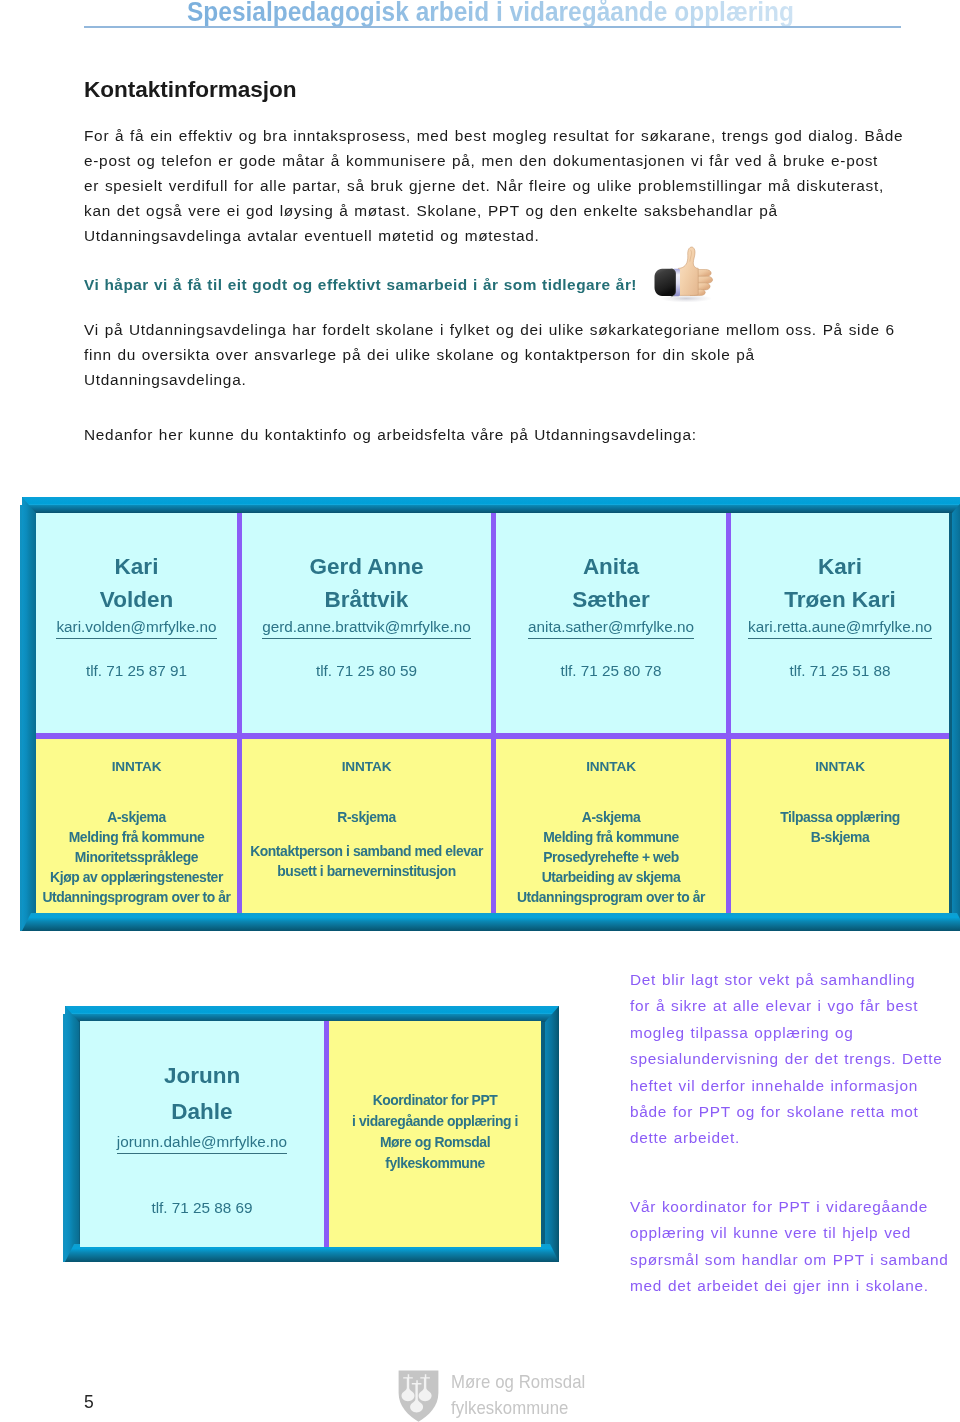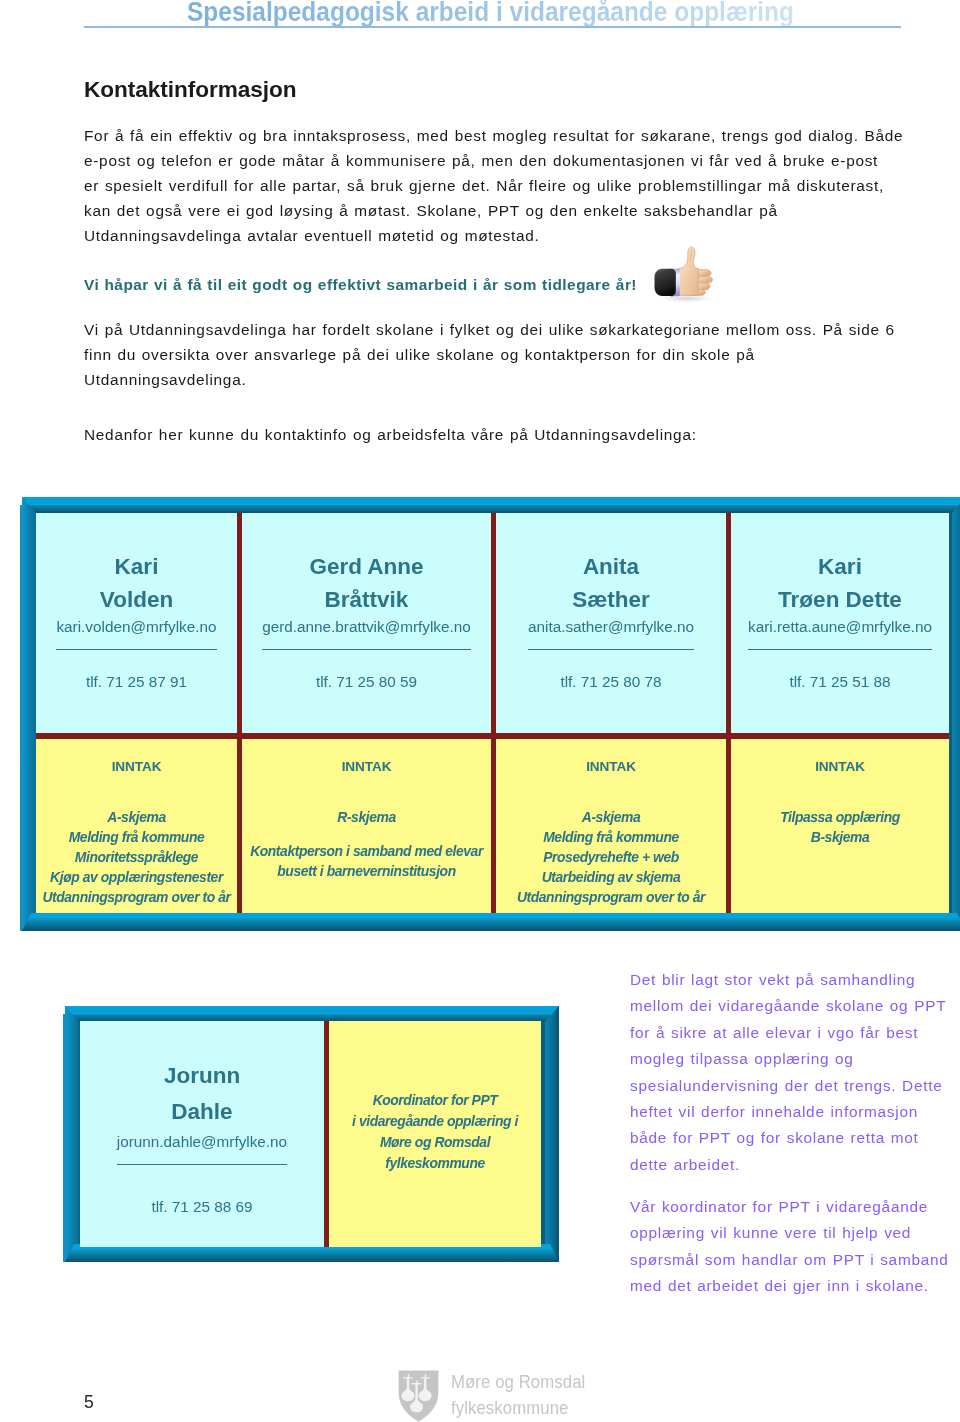--- a/index.html
+++ b/index.html
@@ -39,43 +39,43 @@
       background:linear-gradient(#0aa1d9 0%,#00a0d8 40%,#12a8dd 48%,#0b88b4 53%,#0a7099 72%,#0a5b79 93%,#08506d 100%);}
   .frame .f-left{position:absolute;left:0;top:0;width:14px;height:100%;
       clip-path:polygon(0 0,100% 16px,100% calc(100% - 18px),0 100%);
       background:linear-gradient(90deg,#0e95c7 0%,#0c8cbd 30%,#0a7da5 62%,#0a6d92 100%);}
   .frame .f-right{position:absolute;right:0;top:0;width:14px;height:100%;
       clip-path:polygon(100% 0,100% 100%,0 calc(100% - 18px),0 16px);
       background:linear-gradient(90deg,#0c85b4 0%,#0a749d 45%,#096281 80%,#07536e 100%);}
   .frame .f-bot{position:absolute;left:0;bottom:0;width:100%;height:18px;
       clip-path:polygon(9px 0,calc(100% - 9px) 0,100% 100%,0 100%);
       background:linear-gradient(#0f9fd0 0%,#05a3da 24%,#0a85b1 48%,#0a6c8f 74%,#07536e 100%);}
-  .inner{position:absolute;overflow:hidden;display:grid;background:#7f1d1d;}
+  .inner{position:absolute;overflow:hidden;display:grid;background:#8b5cf6;}
 
   
   .tbl{left:8px;top:497px;width:946px;height:434px;}
   #tbl-inner{left:24px;top:513px;width:913px;height:400px;
     grid-template-columns:201px 249px 230px 218px;
     grid-template-rows:220px 174px;row-gap:6px;column-gap:5px;}
   .cell{display:flex;flex-direction:column;align-items:center;text-align:center;color:#2c7488;}
   .c-cyan{background:#ccfdfd;}
   .c-yel{background:#fcfb8c;gap:12px;}
   .c-name{font-size:22.5px;font-weight:bold;line-height:33px;white-space:nowrap;}
   .c-name:first-child{margin-top:37px;}
   .c-mail{font-size:15.3px;line-height:21px;border-bottom:1.3px solid #36717f;
-          padding-bottom:16px;margin-top:0px;white-space:nowrap;height:17px;}
+          padding-bottom:5px;margin-top:0px;white-space:nowrap;height:17px;}
   .c-phone{font-size:15.3px;line-height:19px;margin-top:22px;white-space:nowrap;}
   .c-inntak{font-size:13.6px;font-weight:bold;letter-spacing:-0.1px;margin-top:19px;line-height:17px;}
   .c-tasks{margin-top:20px;}
   #tbl2-inner .c-tasks{margin-top:69px;}
   #tbl2-inner .c-task{line-height:21px;}
   #tbl2-inner .c-name{line-height:36px;}
   #tbl2-inner .c-mail{margin-top:1px;}
-  #tbl2-inner .c-phone{margin-top:32px;}
-  .c-task{font-size:13.9px;font-weight:bold;line-height:20px;white-space:nowrap;letter-spacing:-0.42px;font-style:italic;}
+  #tbl2-inner .c-phone{margin-top:44px;}
+  .c-task{font-size:13.9px;font-weight:bold;line-height:20px;white-space:nowrap;letter-spacing:-0.42px;}
 
   
   .tbl2{left:51px;top:1006px;width:496px;height:256px;}
   #tbl2-inner{left:68px;top:1021px;width:461px;height:226px;
     grid-template-columns:244px 212px;grid-template-rows:226px;gap:5px;}
 
   
   .rpara{position:absolute;left:618px;font-size:15.4px;line-height:26.4px;color:#8b5cf6;
          letter-spacing:0.72px;word-spacing:0.8px;white-space:nowrap;}
   #r1{top:967px;}
@@ -190,21 +190,21 @@
       <div class="c-phone">tlf. 71 25 80 59</div>
     </div>
     <div class="cell c-cyan">
       <div class="c-name">Anita</div>
       <div class="c-name">Sæther</div>
       <div class="c-mail">anita.sather@mrfylke.no</div>
       <div class="c-phone">tlf. 71 25 80 78</div>
     </div>
     <div class="cell c-cyan">
       <div class="c-name">Kari</div>
-      <div class="c-name">Trøen Dette</div>
+      <div class="c-name">Trøen Kari</div>
       <div class="c-mail">kari.retta.aune@mrfylke.no</div>
       <div class="c-phone">tlf. 71 25 51 88</div>
     </div>
     <div class="cell c-yel">
       <div class="c-inntak">INNTAK</div>
       <div class="c-tasks">
           <div class="c-task">A-skjema</div>
           <div class="c-task">Melding frå kommune</div>
           <div class="c-task">Minoritetsspråklege</div>
           <div class="c-task">Kjøp av opplæringstenester</div>
@@ -260,21 +260,20 @@
           <div class="c-task">Koordinator for PPT</div>
           <div class="c-task">i vidaregåande opplæring i</div>
           <div class="c-task">Møre og Romsdal</div>
           <div class="c-task">fylkeskommune</div>
         </div>
     </div>
   </div>
 
   <div class="rpara" id="r1">
       <div>Det blir lagt stor vekt på samhandling</div>
-      <div>mellom dei vidaregåande skolane og PPT</div>
       <div>for å sikre at alle elevar i vgo får best</div>
       <div>mogleg tilpassa opplæring og</div>
       <div>spesialundervisning der det trengs. Dette</div>
       <div>heftet vil derfor innehalde informasjon</div>
       <div>både for PPT og for skolane retta mot</div>
       <div>dette arbeidet.</div>
     </div>
   <div class="rpara" id="r2">
       <div>Vår koordinator for PPT i vidaregåande</div>
       <div>opplæring vil kunne vere til hjelp ved</div>

